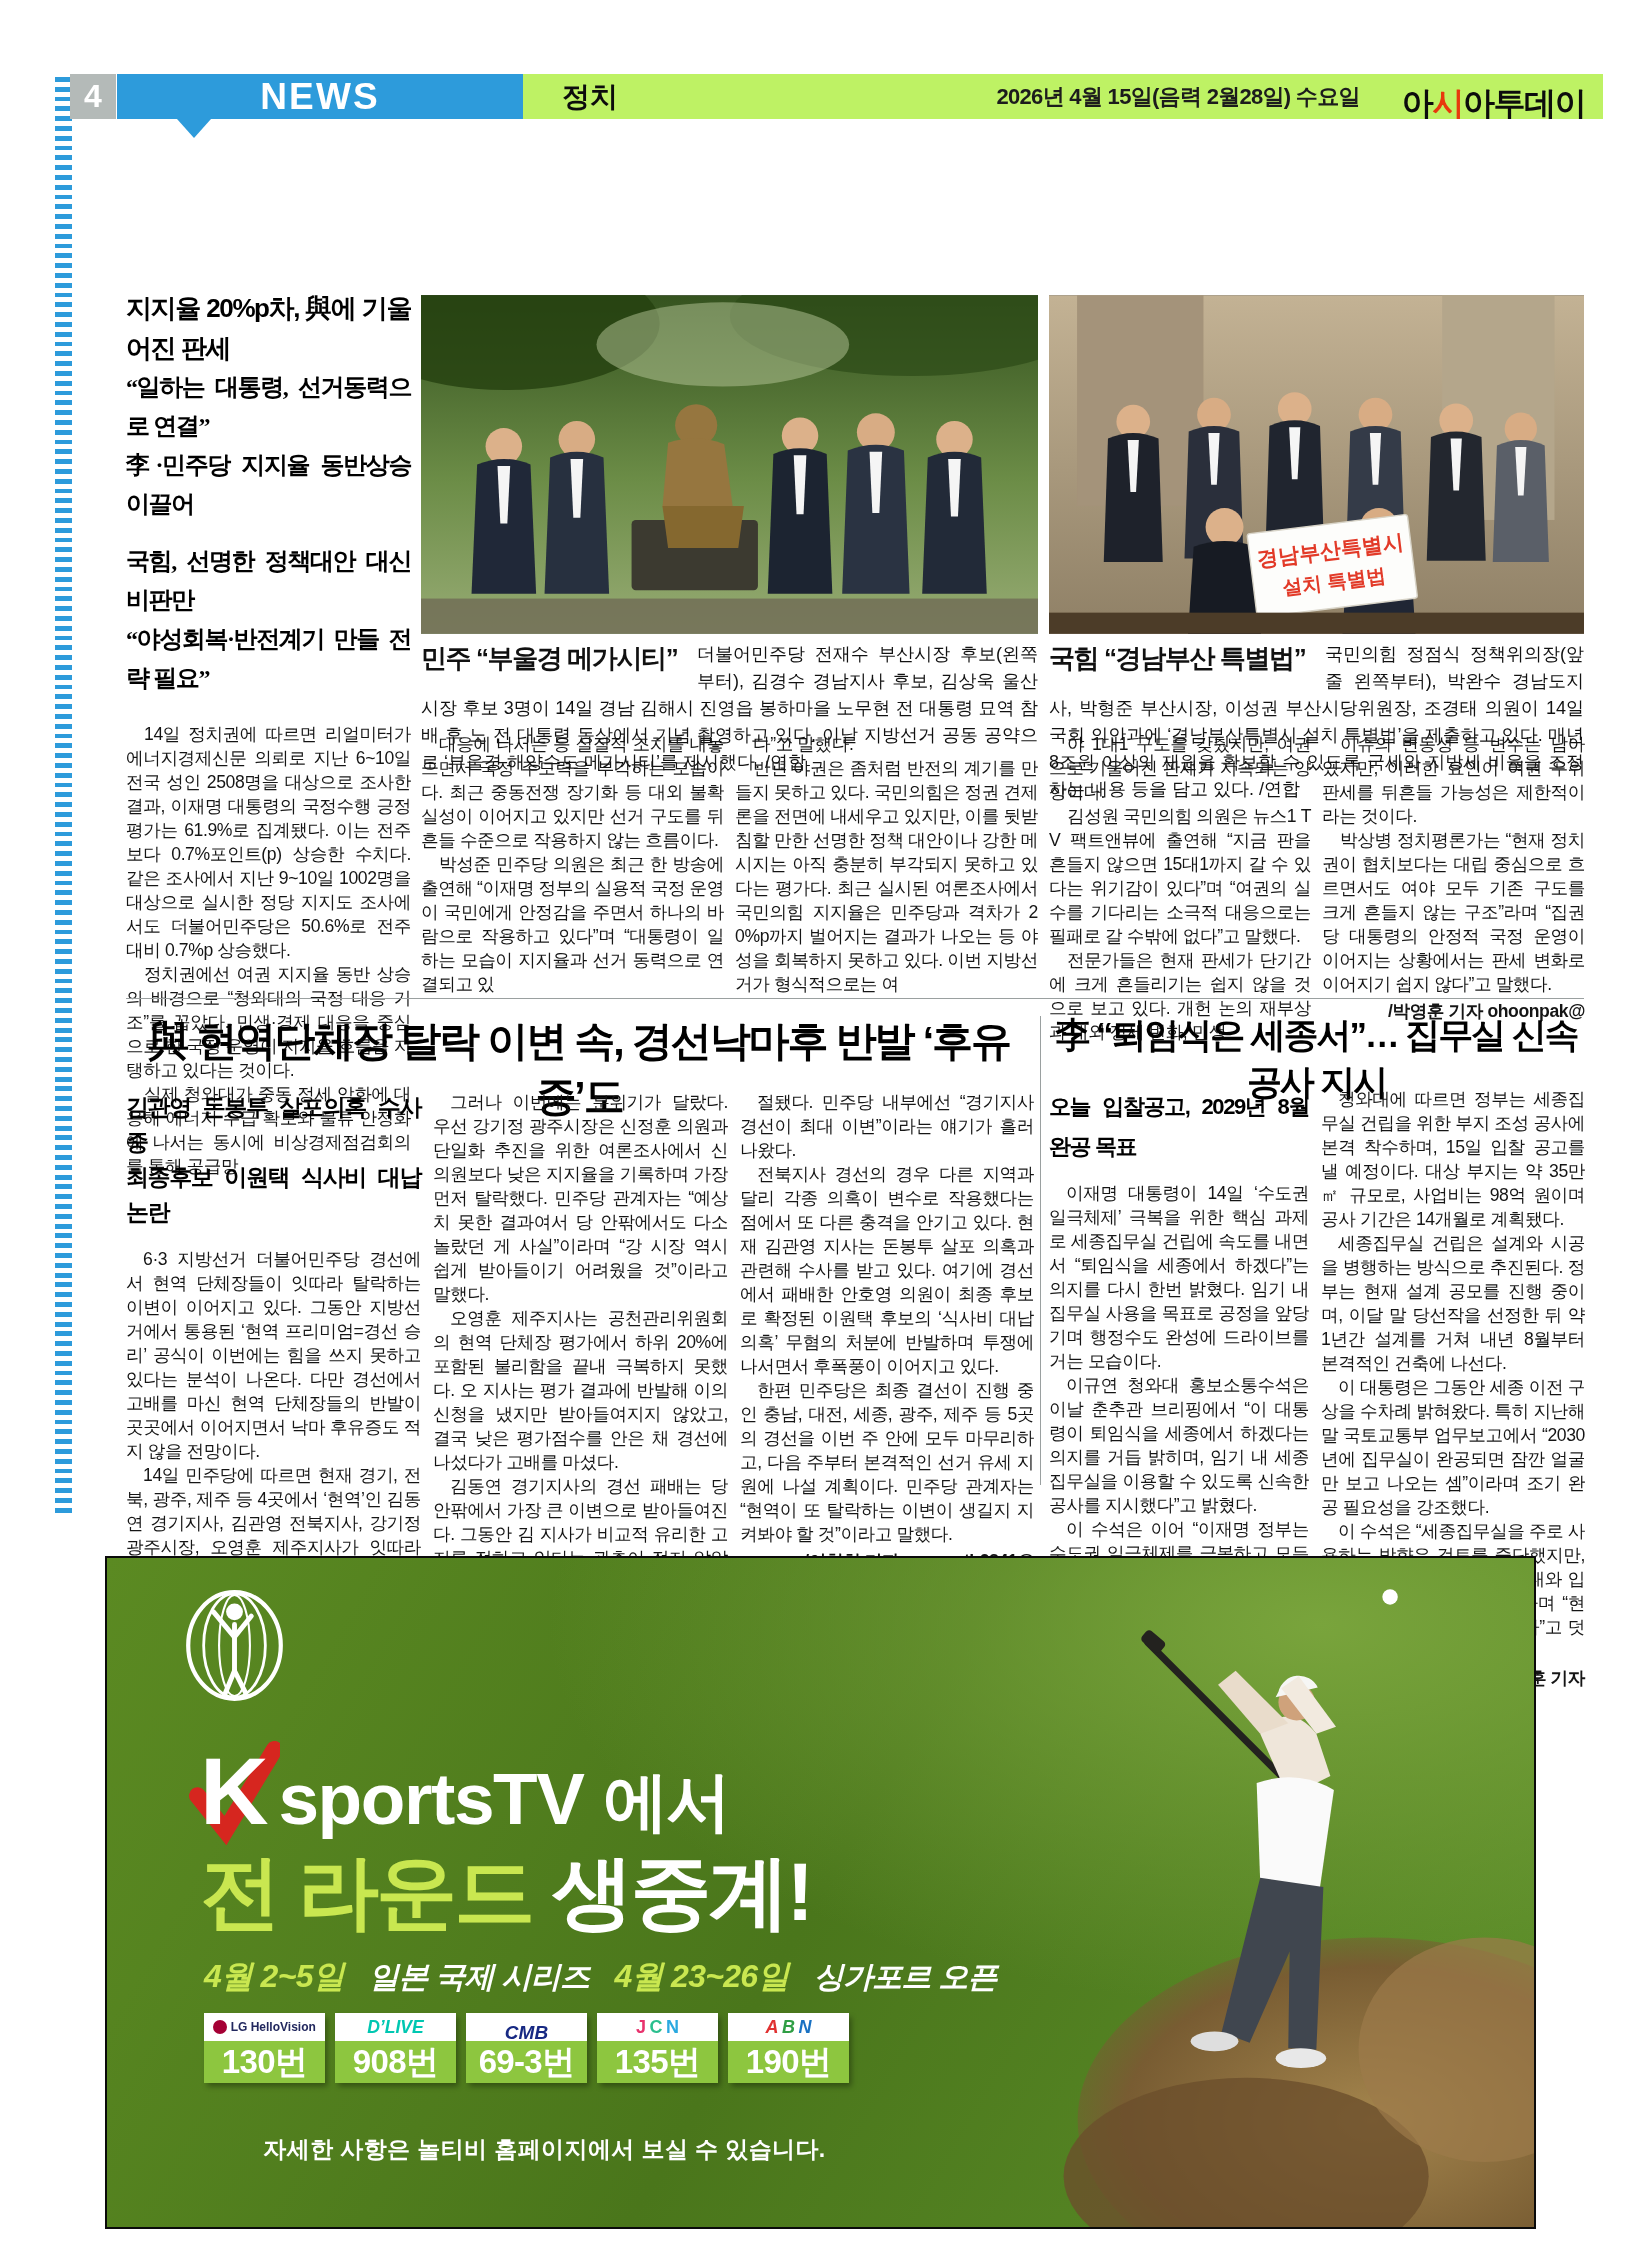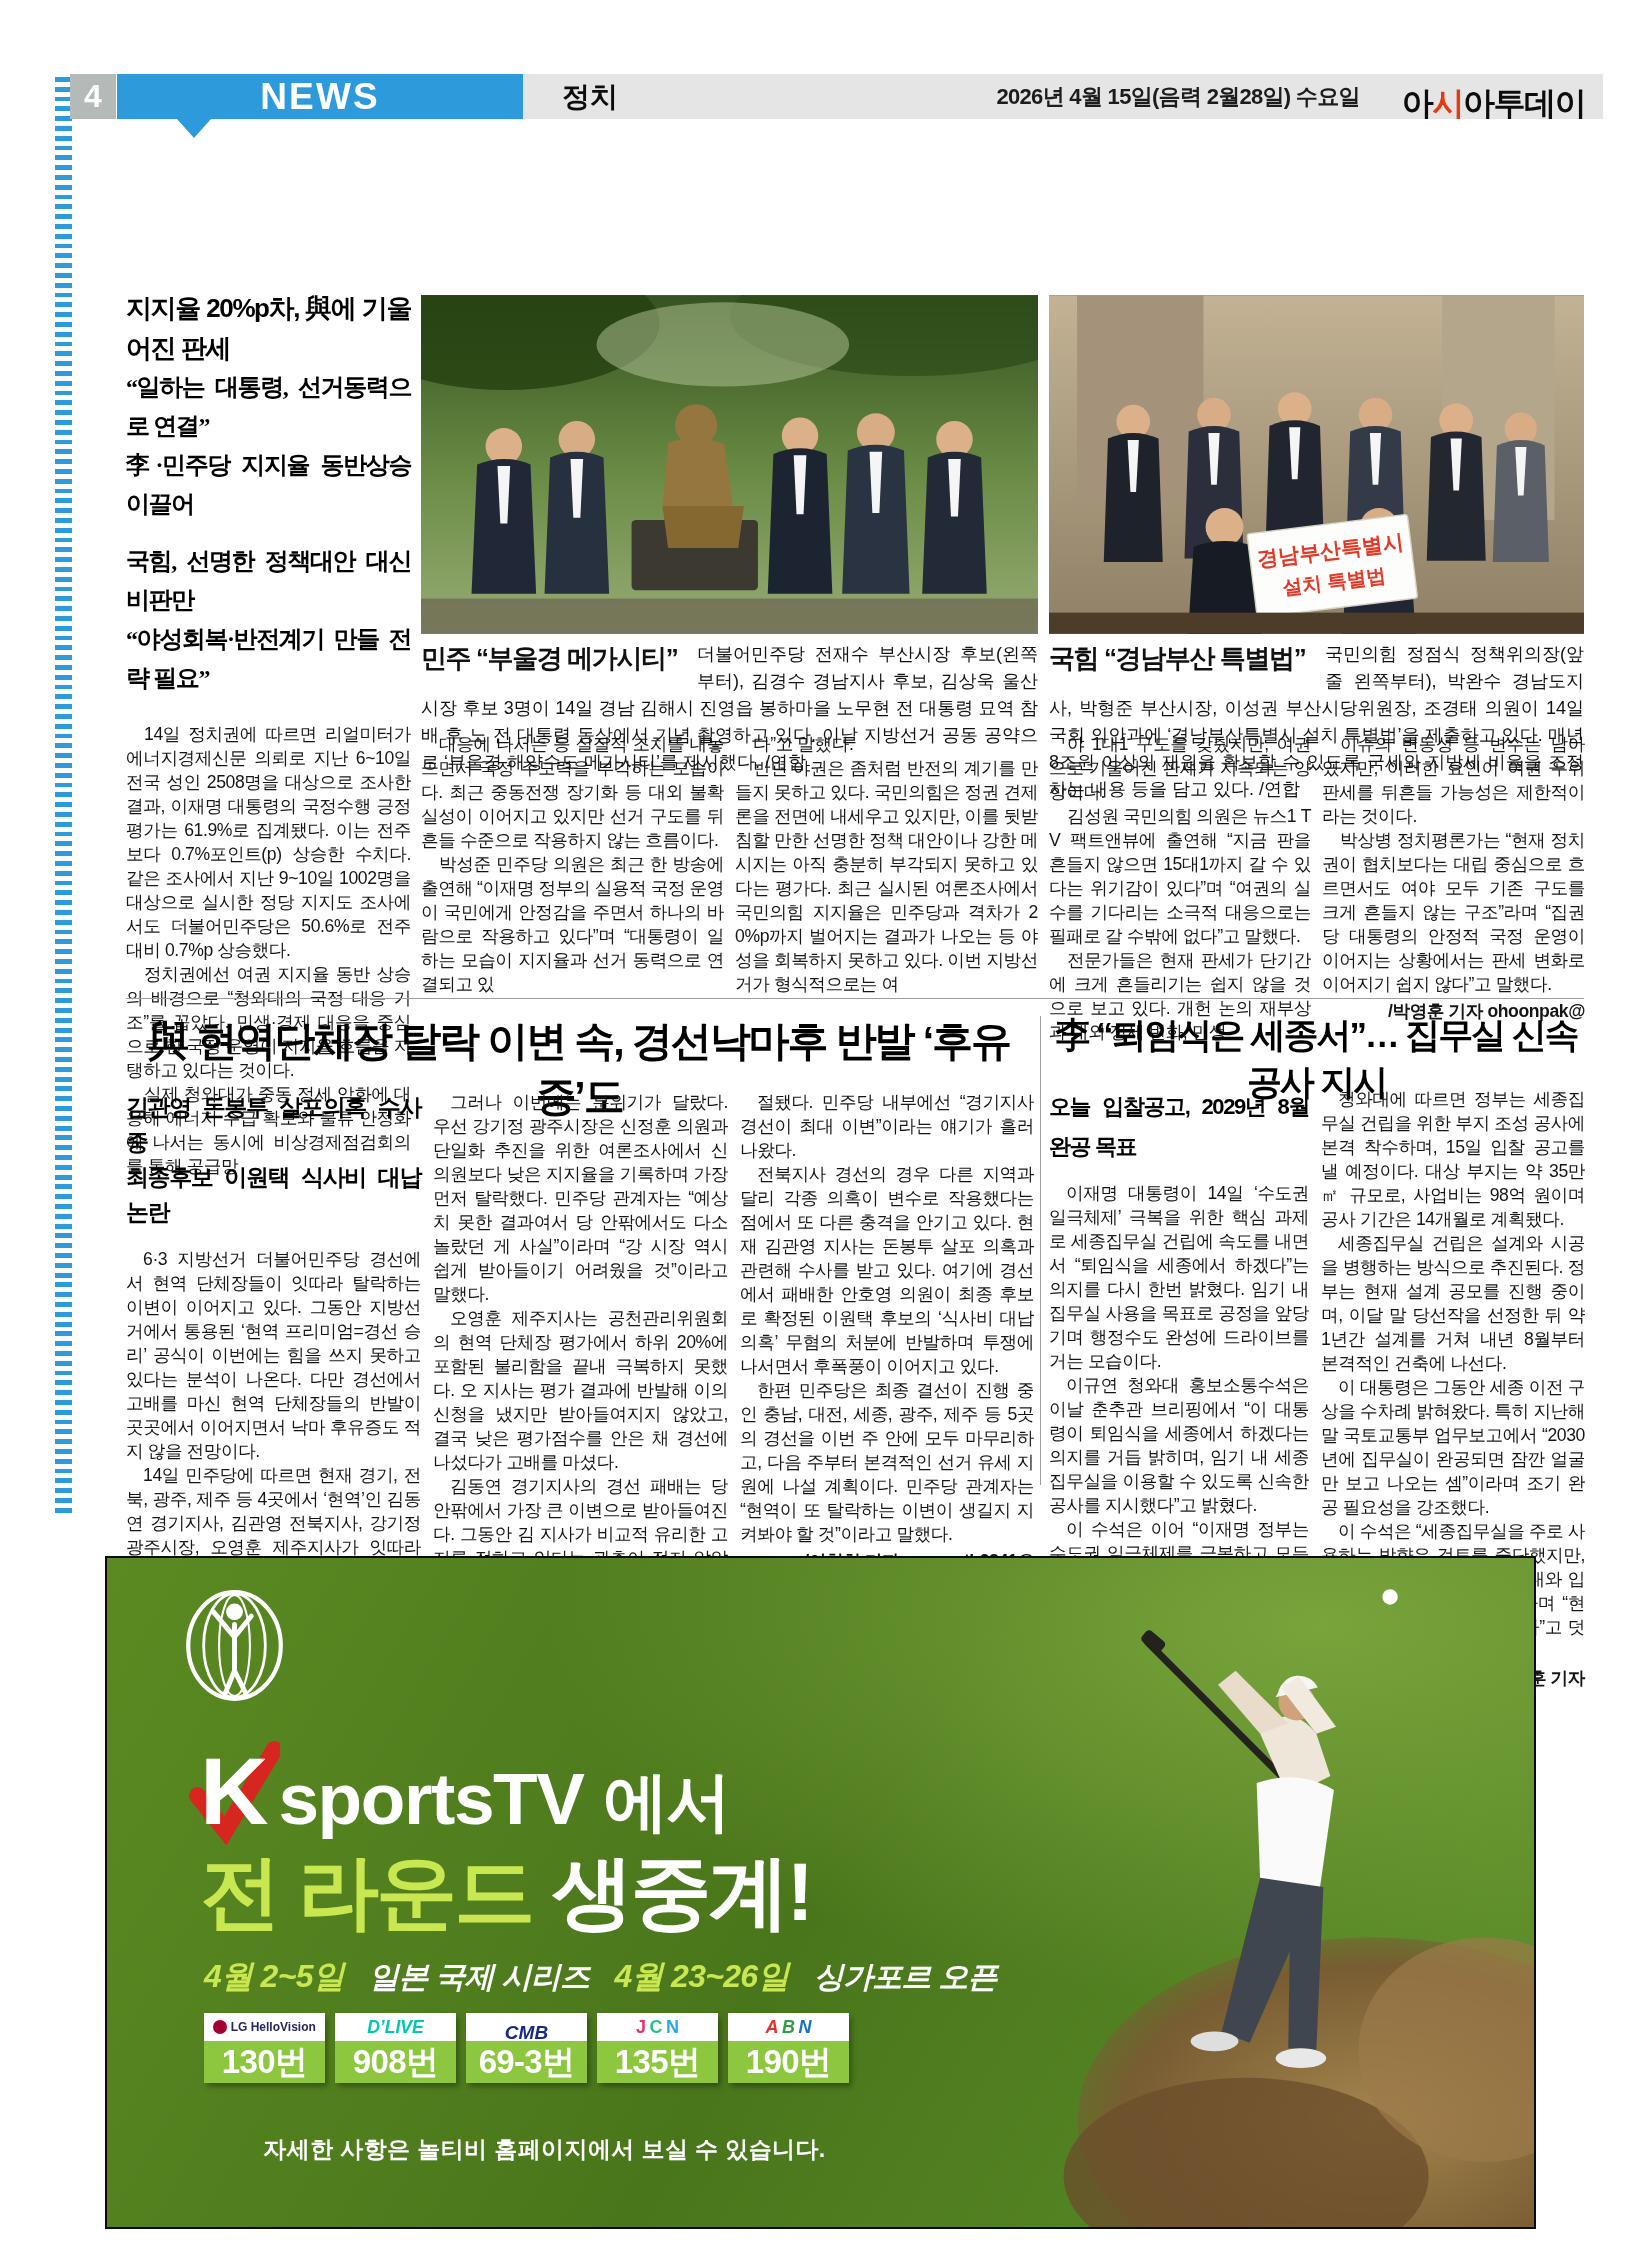--- a/index.html
+++ b/index.html
@@ -8,21 +8,21 @@
   
   .stripe{position:absolute;left:55px;top:77px;width:17px;height:1440px;
           background:repeating-linear-gradient(to bottom,#2d9bdb 0 4.9px,#ffffff 4.9px 9.8px);}
   
   .pagenum{position:absolute;left:70px;top:74px;width:46px;height:45px;background:#b4bab8;
            color:#fff;font-size:32px;font-weight:800;display:flex;align-items:center;justify-content:center;}
   .newsbox{position:absolute;left:117px;top:74px;width:406px;height:45px;background:#2d9bdb;
            color:#fff;font-size:37px;font-weight:900;letter-spacing:2.1px;display:flex;align-items:center;justify-content:center;}
   .tri{position:absolute;left:177px;top:119px;width:0;height:0;border-left:17.6px solid transparent;
        border-right:17.6px solid transparent;border-top:19.7px solid #2d9bdb;}
-  .graybar{position:absolute;left:523px;top:74px;width:1080px;height:45px;background:#e5e5e5;
+  .graybar{position:absolute;left:523px;top:74px;width:1080px;height:45px;background:#bef264;
            display:flex;align-items:center;}
   .cat{margin-left:39px;font-size:28px;font-weight:900;color:#0c0c0c;}
   .hdate{margin-left:auto;font-size:22px;font-weight:700;color:#1c1c1c;letter-spacing:-0.7px;}
   .mlogo{margin-left:42px;margin-right:17.6px;font-size:32px;font-weight:900;color:#0c0c0c;letter-spacing:-1.4px;margin-top:14px;}
   .mlogo .accent{color:#e8380d;}
   
   .headline1{position:absolute;left:84px;top:177px;width:1470px;margin:0;text-align:center;
              font-size:55px;font-weight:900;letter-spacing:-2.8px;color:#000;}
   
   .col{position:absolute;font-size:17.6px;line-height:24px;letter-spacing:-0.4px;color:#151515;

